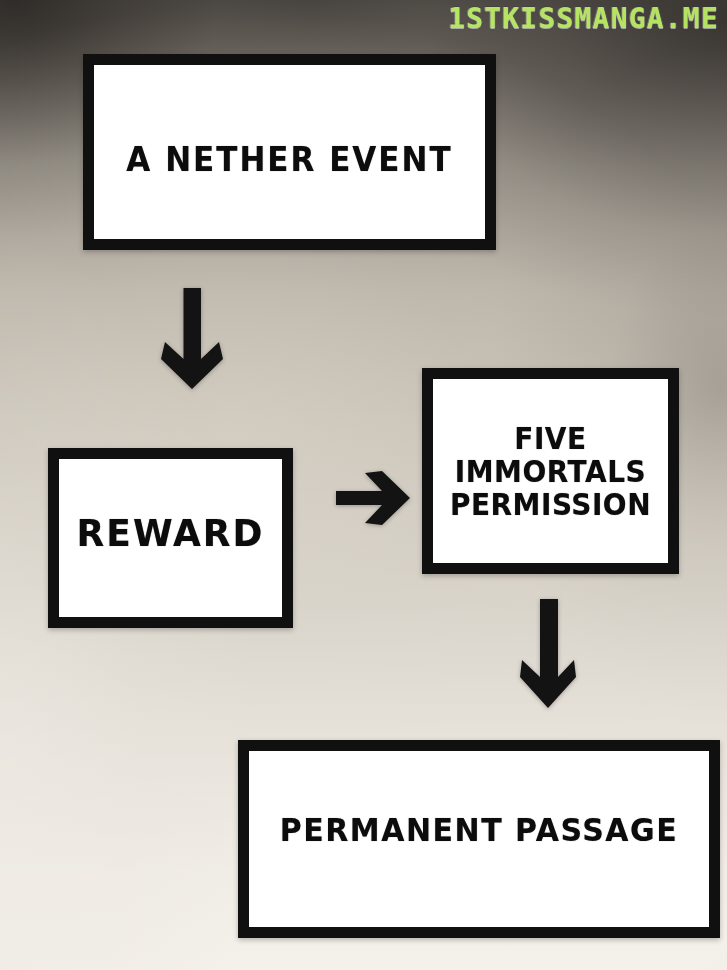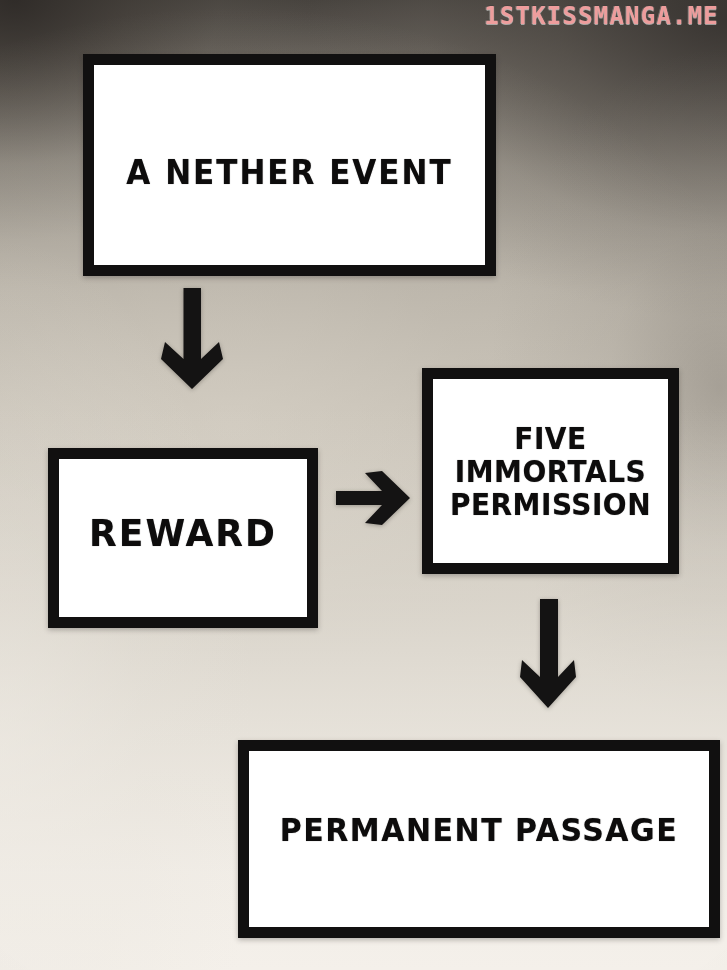--- a/index.html
+++ b/index.html
@@ -81,24 +81,24 @@
       rgba(0,0,0,0.045) 78%,
       rgba(0,0,0,0.10) 100%);
   }
 
   
   .watermark {
     position: absolute;
     top: 2px;
     right: 8px;
     font-family: "DejaVu Sans Mono", monospace;
-    font-size: 24px;
+    font-size: 28px;
     font-weight: 700;
     letter-spacing: 1.2px;
-    color: #fca5a5;
+    color: #bef264;
     text-shadow:
       0 1px 0 rgba(255,255,255,0.55),
       0 -1px 0 rgba(60,58,55,0.55),
       1px 0 0 rgba(120,118,114,0.4),
       -1px 0 0 rgba(240,238,234,0.35);
     opacity: 0.92;
     white-space: nowrap;
   }
 
   
@@ -117,24 +117,24 @@
     font-family: "DejaVu Sans", sans-serif;
     font-weight: 700;
     text-align: center;
     line-height: 1.06;
     letter-spacing: 1px;
     white-space: pre-line;
     text-shadow: 0 0 1px rgba(20,18,18,0.45);
     transform: scaleY(1.06);
   }
 
-  #node-nether   { left: 83px;  top: 54px;  width: 413px; height: 222px; }
+  #node-nether   { left: 83px;  top: 54px;  width: 413px; height: 196px; }
   #node-nether .node-label   { font-size: 31px; letter-spacing: 2px; margin-top: 14px; }
 
-  #node-reward   { left: 48px;  top: 448px; width: 270px; height: 180px; }
+  #node-reward   { left: 48px;  top: 448px; width: 245px; height: 180px; }
   #node-reward .node-label   { font-size: 36px; letter-spacing: 2px; margin-top: -10px; }
 
   #node-five     { left: 422px; top: 368px; width: 257px; height: 206px; }
   #node-five .node-label     { font-size: 28px; letter-spacing: 0.5px; line-height: 1.12; margin-top: 2px; }
 
   #node-passage  { left: 238px; top: 740px; width: 482px; height: 198px; }
   #node-passage .node-label  { font-size: 30px; letter-spacing: 1.5px; margin-top: -18px; }
 
   
   .arrow {

